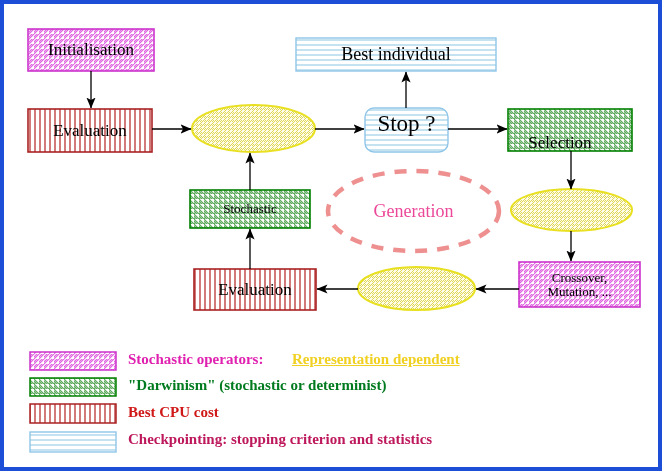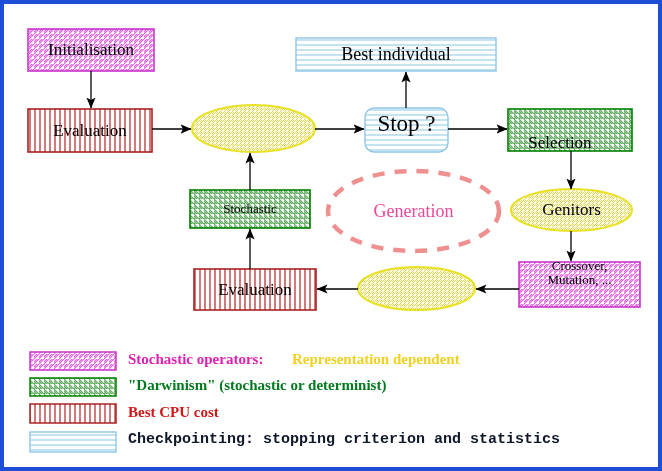--- a/index.html
+++ b/index.html
@@ -25,21 +25,21 @@
   .legend-label{
     position:absolute;
     font-family:"Liberation Serif",serif;
     font-weight:bold;
     white-space:nowrap;
   }
   .lg1a{color:#e020b0;font-size:15px;}
   .lg1b{color:#f0d020;font-size:15px;}
   .lg2{color:#007a1e;font-size:15px;}
   .lg3{color:#d01818;font-size:15px;}
-  .lg4{color:#0f172a;font-size:15px;font-family:Liberation Mono, monospace;}
+  .lg4{color:#be185d;font-size:15px;}
 </style>
 </head>
 <body>
 
 <div id="canvas">
 
   <svg class="layer" viewBox="0 0 662 471">
     <defs>
       <pattern id="pat-magenta" patternUnits="userSpaceOnUse" width="5" height="5">
         <rect width="5" height="5" fill="#ffffff"></rect>
@@ -135,35 +135,34 @@
 
   <div class="nodetext" style="left:24px;top:105px;width:124px;height:43px;font-size:17px;">Evaluation</div>
 
 
   <div class="nodetext" style="left:292px;top:34px;width:200px;height:33px;font-size:18px;">Best individual</div>
 
   <div class="nodetext" style="left:361px;top:104px;width:83px;height:32px;font-size:23px;">Stop ?</div>
 
   <div class="nodetext" style="left:504px;top:118px;width:104px;height:42px;font-size:17px;">Selection</div>
 
-  <div class="nodetext" style="left:507px;top:185px;width:121px;height:42px;font-size:17px;">Genitors</div>
 
-  <div class="nodetext" style="left:515px;top:246px;width:121px;height:45px;font-size:13px;white-space:pre-line;">Crossover,
+  <div class="nodetext" style="left:515px;top:258px;width:121px;height:45px;font-size:13px;white-space:pre-line;">Crossover,
 Mutation, ...</div>
 
 
   <div class="nodetext" style="left:190px;top:265px;width:122px;height:41px;font-size:17px;">Evaluation</div>
 
   <div class="nodetext" style="left:186px;top:186px;width:120px;height:38px;font-size:13px;">Stochastic</div>
 
   <div class="nodetext" style="left:324px;top:167px;width:171px;height:80px;font-size:18px;color:#ec4899;">Generation</div>
 
   <div class="legend-label lg1a" style="left:124px;top:347px;">Stochastic operators:</div>
 
-  <div class="legend-label lg1b" style="left:288px;top:347px;">Representation dependent</div>
+  <div class="legend-label lg1b" style="left:288px;top:347px;text-decoration:underline;">Representation dependent</div>
 
   <div class="legend-label lg2" style="left:124px;top:373px;">"Darwinism" (stochastic or determinist)</div>
 
   <div class="legend-label lg3" style="left:124px;top:400px;">Best CPU cost</div>
 
   <div class="legend-label lg4" style="left:124px;top:427px;">Checkpointing: stopping criterion and statistics</div>
 
 </div>
 
 </body></html>

